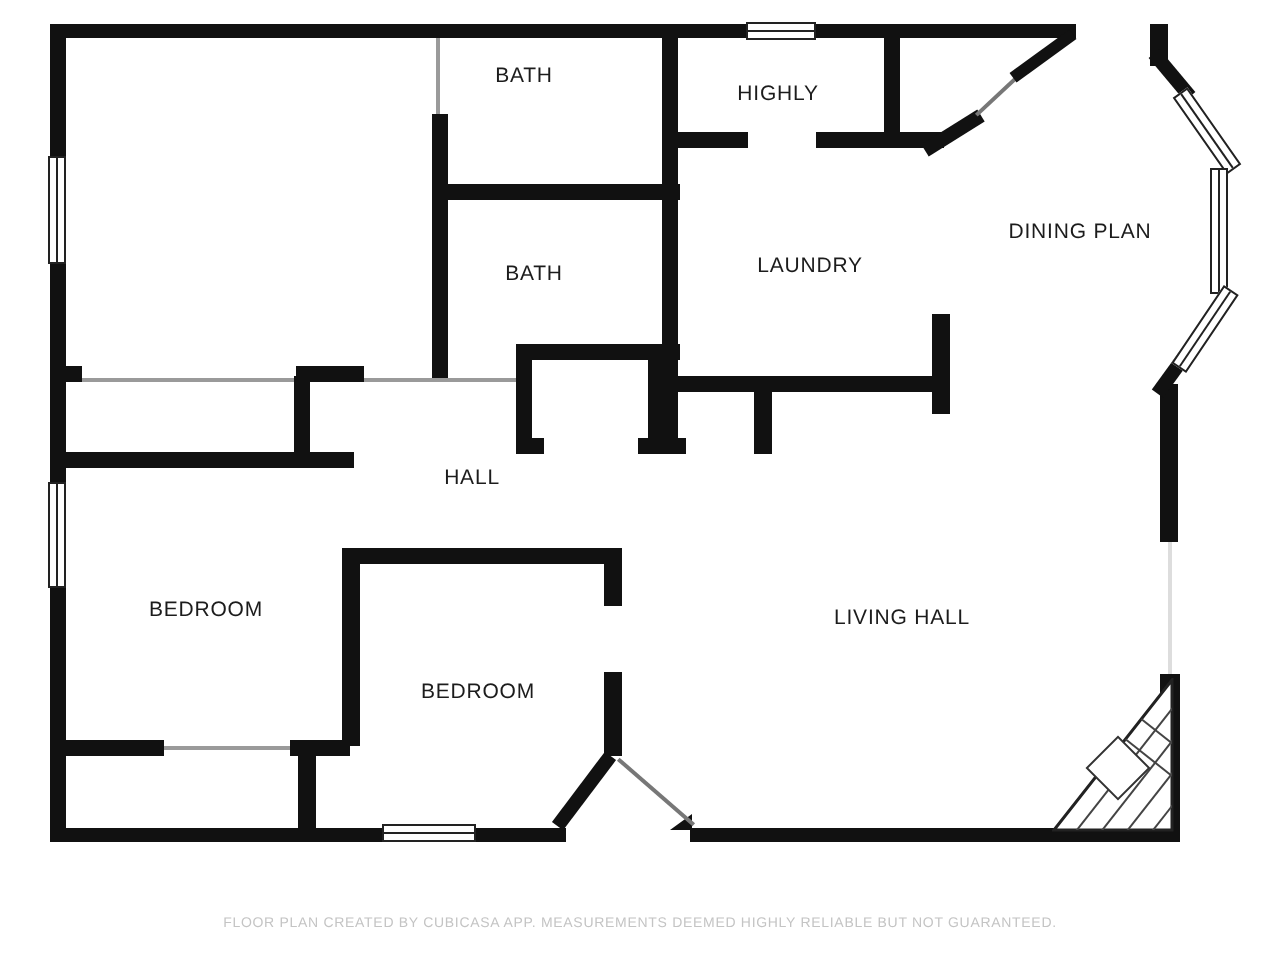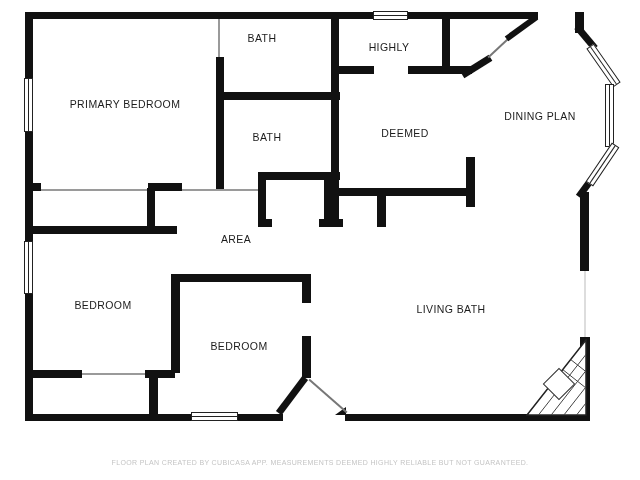--- a/index.html
+++ b/index.html
@@ -121,26 +121,25 @@
       <line x1="4" y1="103" x2="84" y2="1"></line>
       <line x1="12" y1="109" x2="92" y2="7"></line>
       <line x1="20" y1="115" x2="100" y2="13"></line>
       <line x1="28" y1="121" x2="108" y2="19"></line>
       <line x1="36" y1="30" x2="60" y2="49"></line>
       <line x1="44" y1="20" x2="68" y2="39"></line>
     </g>
     <rect x="22" y="34" width="22" height="22" fill="#ffffff" stroke="#333" stroke-width="1" transform="rotate(45 33 45)"></rect>
   </svg>
 
-  <div class="room-label" style="left:125px;top:104px;">PRIMARY BEDROOM</div>
   <div class="room-label" style="left:262px;top:38px;">BATH</div>
   <div class="room-label" style="left:267px;top:137px;">BATH</div>
   <div class="room-label" style="left:389px;top:47px;">HIGHLY</div>
-  <div class="room-label" style="left:405px;top:133px;">DEEMED</div>
+  <div class="room-label" style="left:405px;top:133px;">LAUNDRY</div>
   <div class="room-label" style="left:540px;top:116px;">DINING PLAN</div>
-  <div class="room-label" style="left:236px;top:239px;">AREA</div>
+  <div class="room-label" style="left:236px;top:239px;">HALL</div>
   <div class="room-label" style="left:103px;top:305px;">BEDROOM</div>
   <div class="room-label" style="left:239px;top:346px;">BEDROOM</div>
-  <div class="room-label" style="left:451px;top:309px;">LIVING BATH</div>
+  <div class="room-label" style="left:451px;top:309px;">LIVING HALL</div>
 
   <div class="footer-note">FLOOR PLAN CREATED BY CUBICASA APP. MEASUREMENTS DEEMED HIGHLY RELIABLE BUT NOT GUARANTEED.</div>
 
 </div>
 
 </body></html>

